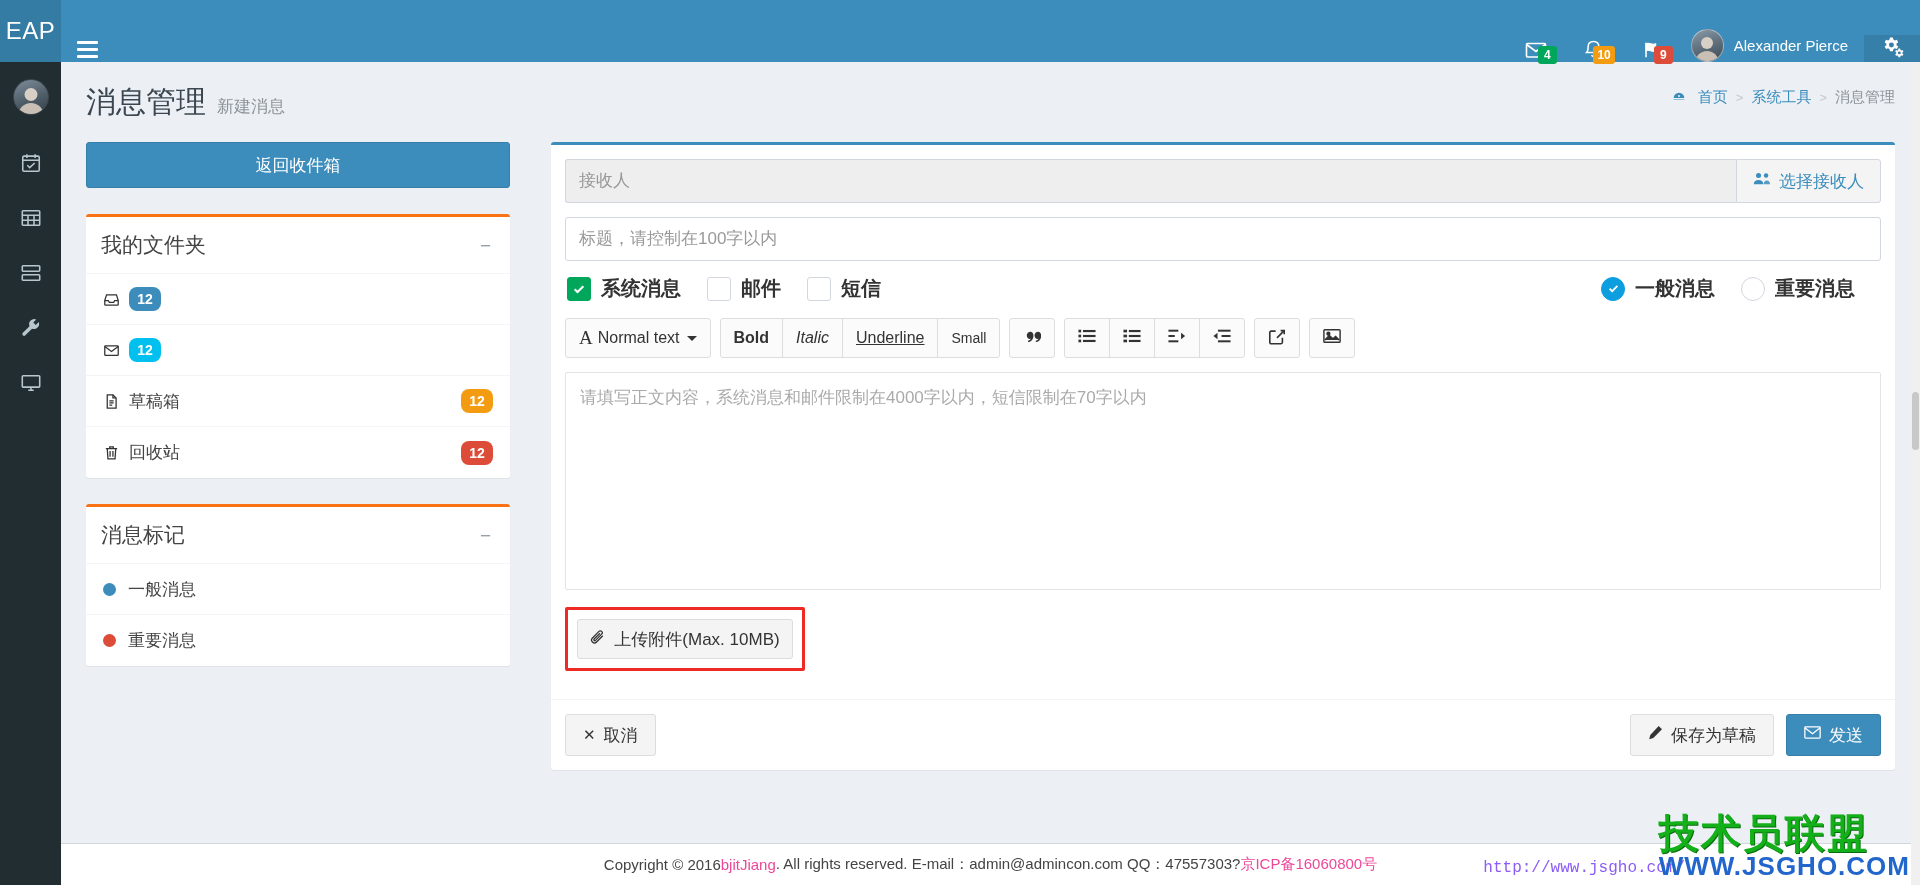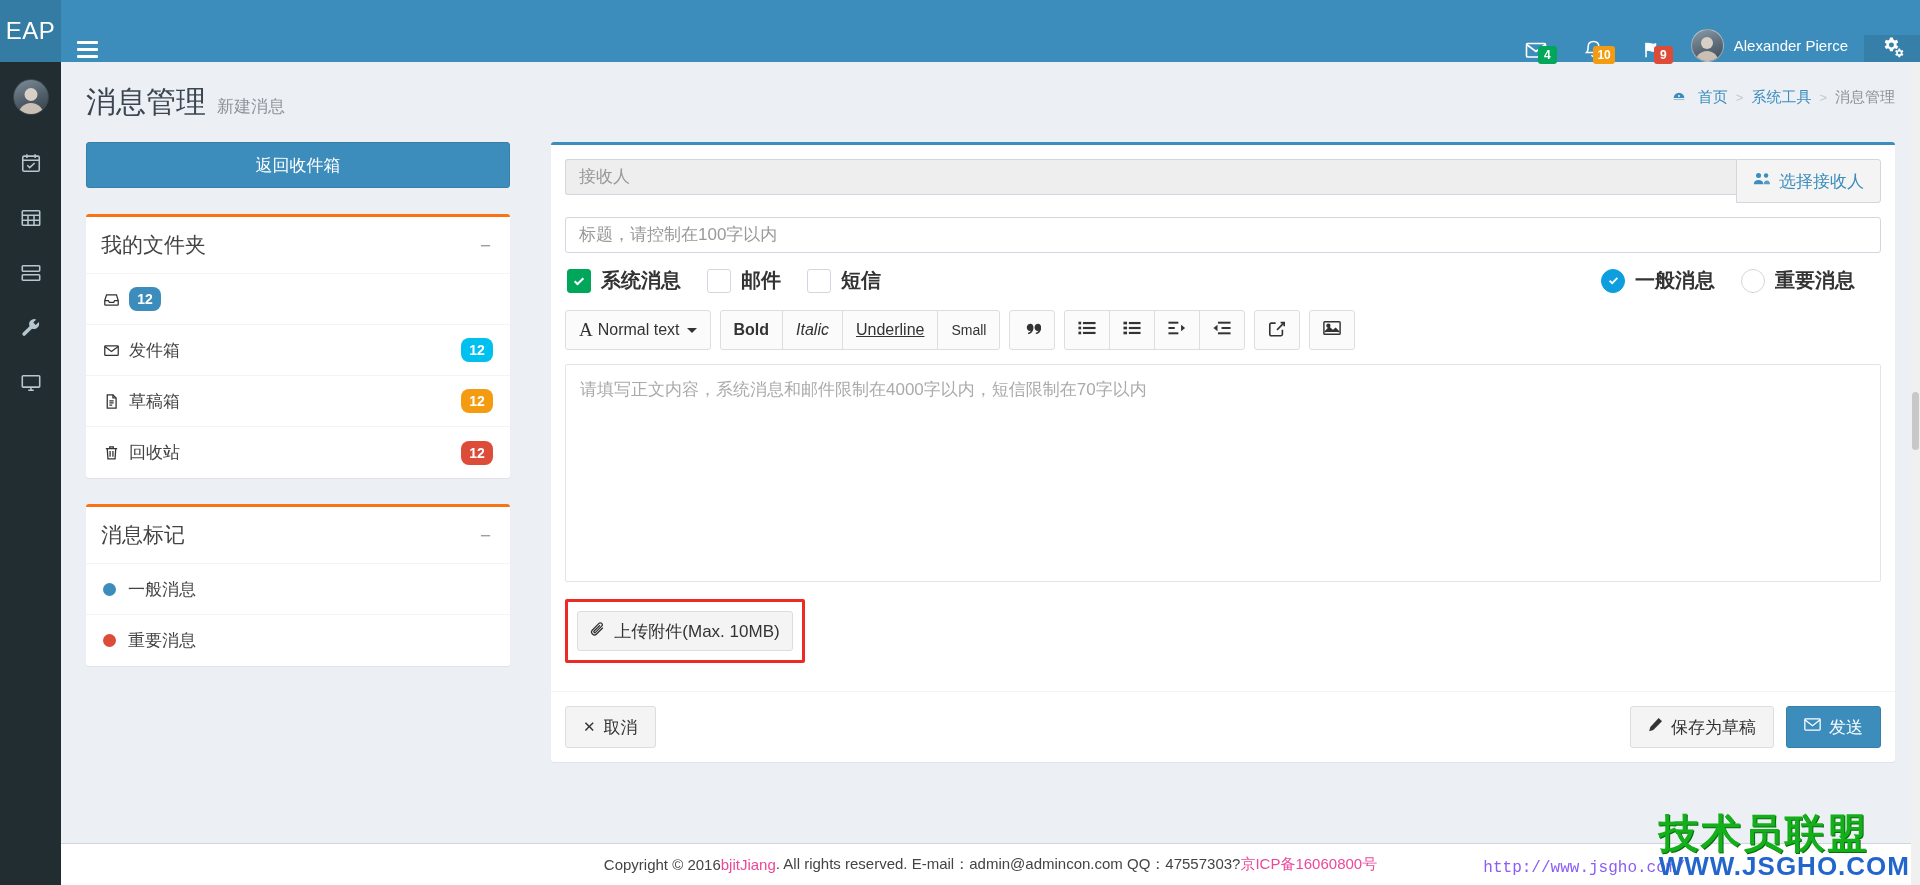--- a/index.html
+++ b/index.html
@@ -162,21 +162,21 @@
   .dot-blue { background: #3c8dbc; }
   .dot-red  { background: #dd4b39; }
 
   
   #compose {
     background: #fff; border-top: 3px solid #3c8dbc; border-radius: 3px;
     box-shadow: 0 1px 1px rgba(0,0,0,.06); padding: 14px 14px 0 14px;
   }
   .input-group { display: flex; margin-bottom: 14px; }
   .form-input {
-    flex: 1; height: 36px; border: 1px solid #d2d6de; border-radius: 3px;
+    flex: 1; height: 44px; border: 1px solid #d2d6de; border-radius: 3px;
     padding: 0 13px; font-size: 17px; color: #555; font-family: inherit;
     background: #eee;
   }
   .form-input::placeholder { color: #999; }
   #recipient-input { border-right: none; border-radius: 3px 0 0 3px; }
   #pick-recipient-btn {
     height: 44px; padding: 0 16px; background: #f4f4f4;
     border: 1px solid #d2d6de; border-radius: 0 3px 3px 0;
     color: #3c8dbc; font-size: 17px; font-family: inherit; cursor: pointer;
     display: flex; align-items: center; gap: 7px;
@@ -448,21 +448,20 @@
             <span class="li-badge bg-blue">12</span>
           </div>
 
           <div class="list-item">
             <span class="li-icon">
               <svg width="17" height="17" viewBox="0 0 24 24" fill="none" stroke="#333" stroke-width="1.8">
                 <rect x="2.5" y="5.5" width="19" height="13.5" rx="1"></rect>
                 <path d="M2.5 6.5 L12 13.5 L21.5 6.5"></path>
               </svg>
             </span>
-            <span class="li-label">发件箱</span>
             <span class="li-badge bg-cyan">12</span>
           </div>
 
           <div class="list-item">
             <span class="li-icon">
               <svg width="17" height="17" viewBox="0 0 24 24" fill="none" stroke="#333" stroke-width="1.8">
                 <path d="M6 2.5h8l4.5 4.5v14.5H6z"></path>
                 <path d="M14 2.5V7h4.5M9 11h6M9 14h6M9 17h4"></path>
               </svg>
             </span>

